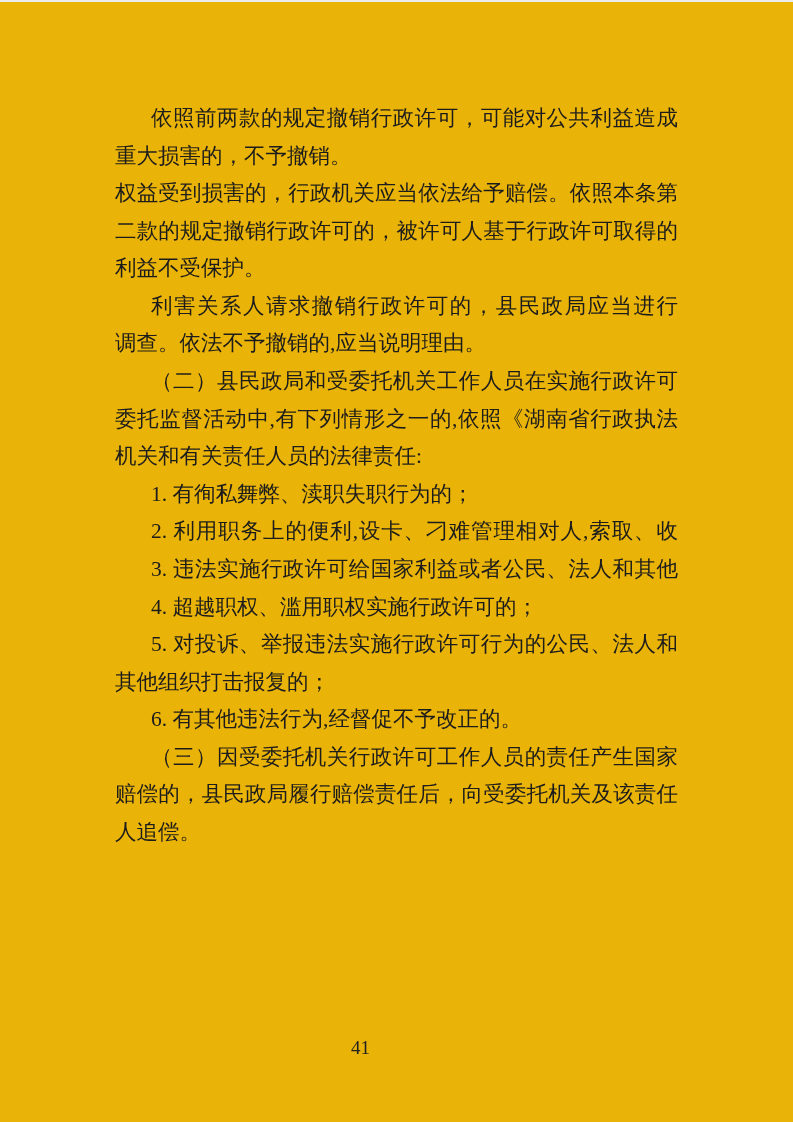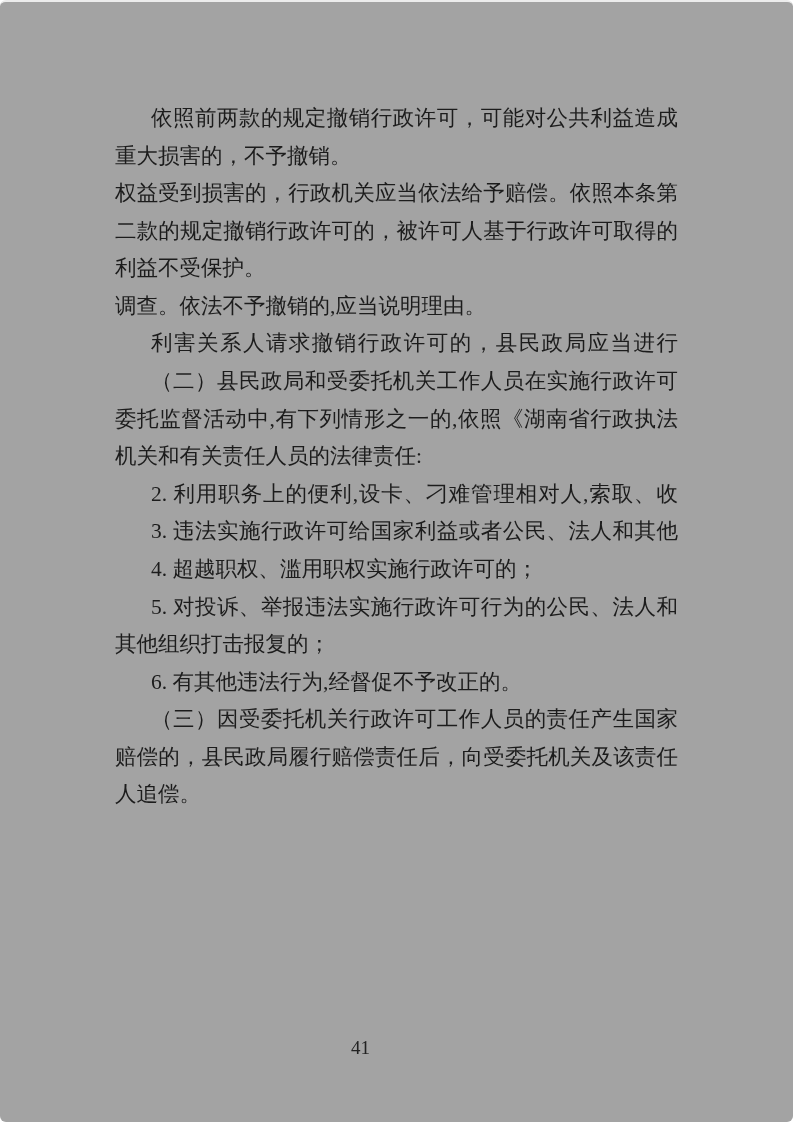--- a/index.html
+++ b/index.html
@@ -9,23 +9,22 @@
     height: 1122px;
     background: #ffffff;
     font-family: "Liberation Serif", "DejaVu Serif", serif;
     overflow: hidden;
   }
 
   .page {
     position: relative;
     width: 793px;
     height: 1122px;
-    background: #a3a3a3;
+    background: #eab308;
     border-top: 2px solid #ececec; 
-    border-radius: 6px;
   }
 
   .doc-body {
     position: absolute;
     left: 115px;
     top: 98px;
     width: 563px;
     color: #1c1c1c;
     font-size: 21.5px;
     font-weight: 400;
@@ -69,25 +68,26 @@
 
 <div class="page">
 
   <div class="doc-body">
 
   <div class="line indent justify">依照前两款的规定撤销行政许可，可能对公共利益造成</div>
       <div class="line">重大损害的，不予撤销。</div>
       <div class="line justify">权益受到损害的，行政机关应当依法给予赔偿。依照本条第</div>
       <div class="line justify">二款的规定撤销行政许可的，被许可人基于行政许可取得的</div>
       <div class="line">利益不受保护。</div>
+      <div class="line indent justify">利害关系人请求撤销行政许可的，县民政局应当进行</div>
       <div class="line">调查。依法不予撤销的,应当说明理由。</div>
-      <div class="line indent justify">利害关系人请求撤销行政许可的，县民政局应当进行</div>
       <div class="line indent justify">（二）县民政局和受委托机关工作人员在实施行政许可</div>
       <div class="line justify">委托监督活动中,有下列情形之一的,依照《湖南省行政执法</div>
       <div class="line">机关和有关责任人员的法律责任:</div>
+      <div class="line indent">1. 有徇私舞弊、渎职失职行为的；</div>
       <div class="line indent justify">2. 利用职务上的便利,设卡、刁难管理相对人,索取、收</div>
       <div class="line indent justify">3. 违法实施行政许可给国家利益或者公民、法人和其他</div>
       <div class="line indent">4. 超越职权、滥用职权实施行政许可的；</div>
       <div class="line indent justify">5. 对投诉、举报违法实施行政许可行为的公民、法人和</div>
       <div class="line">其他组织打击报复的；</div>
       <div class="line indent">6. 有其他违法行为,经督促不予改正的。</div>
       <div class="line indent justify">（三）因受委托机关行政许可工作人员的责任产生国家</div>
       <div class="line justify">赔偿的，县民政局履行赔偿责任后，向受委托机关及该责任</div>
       <div class="line">人追偿。</div>
     </div>

